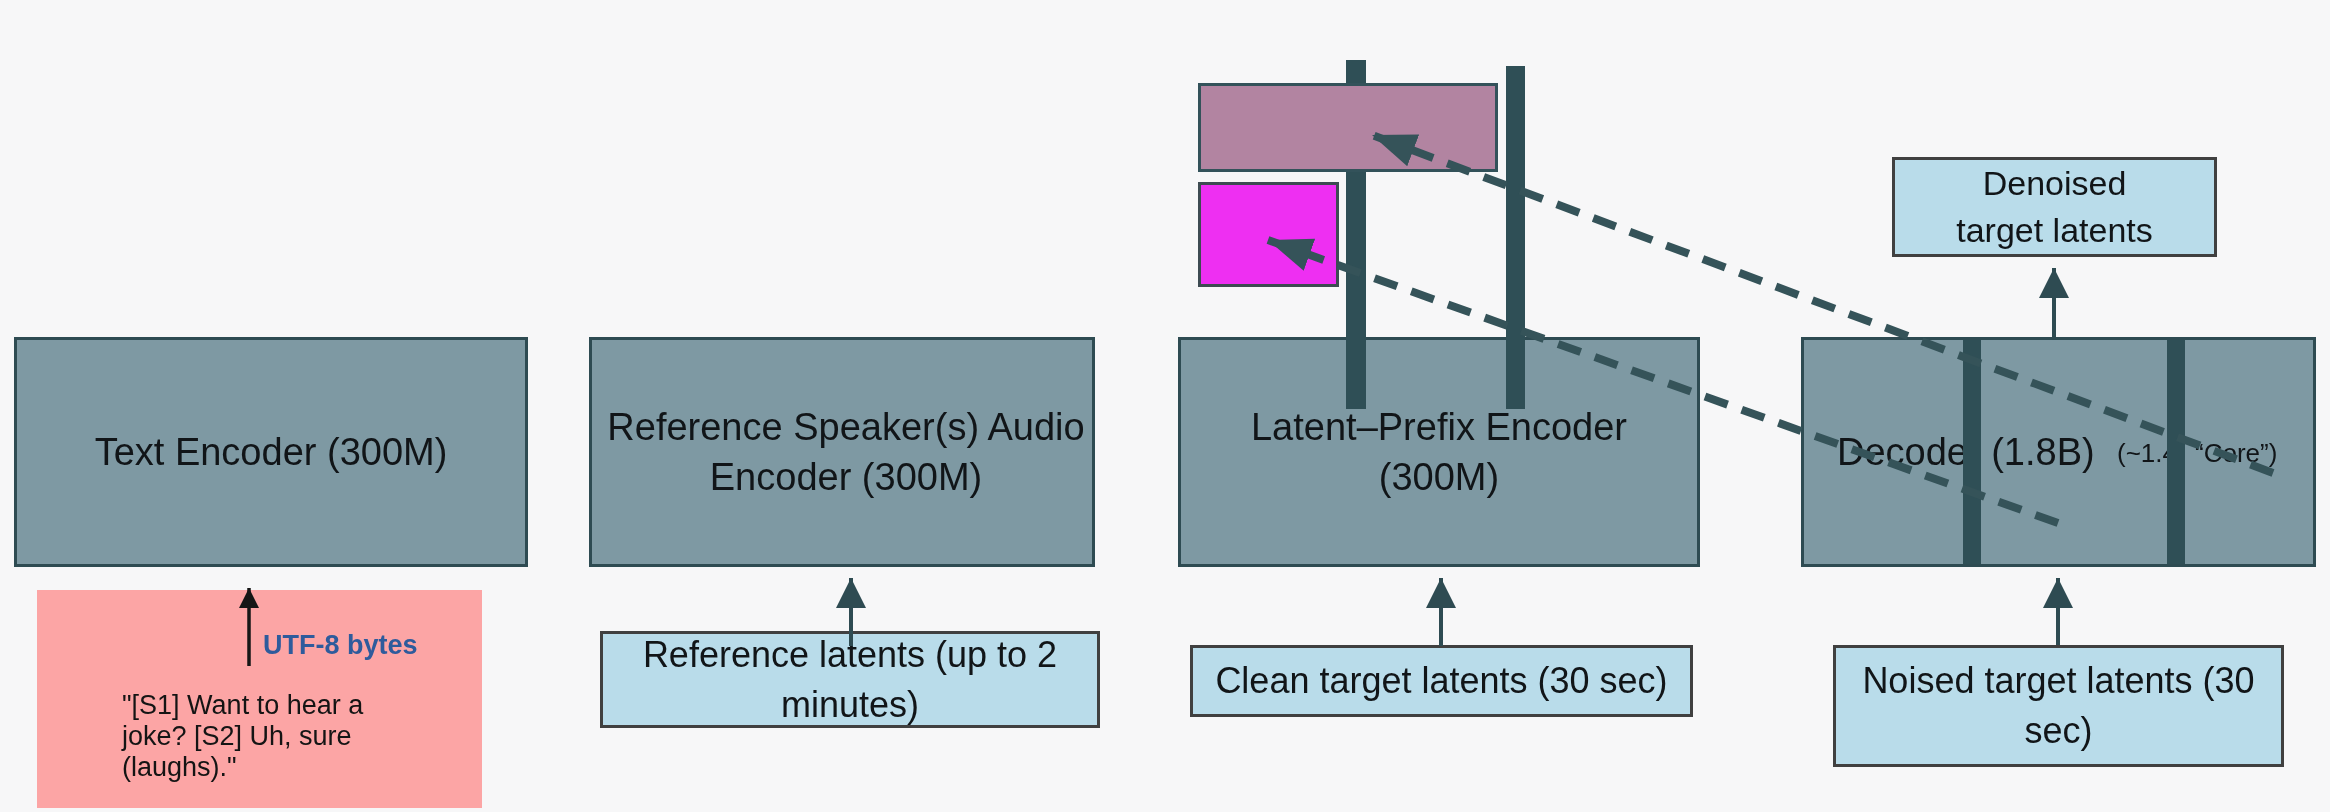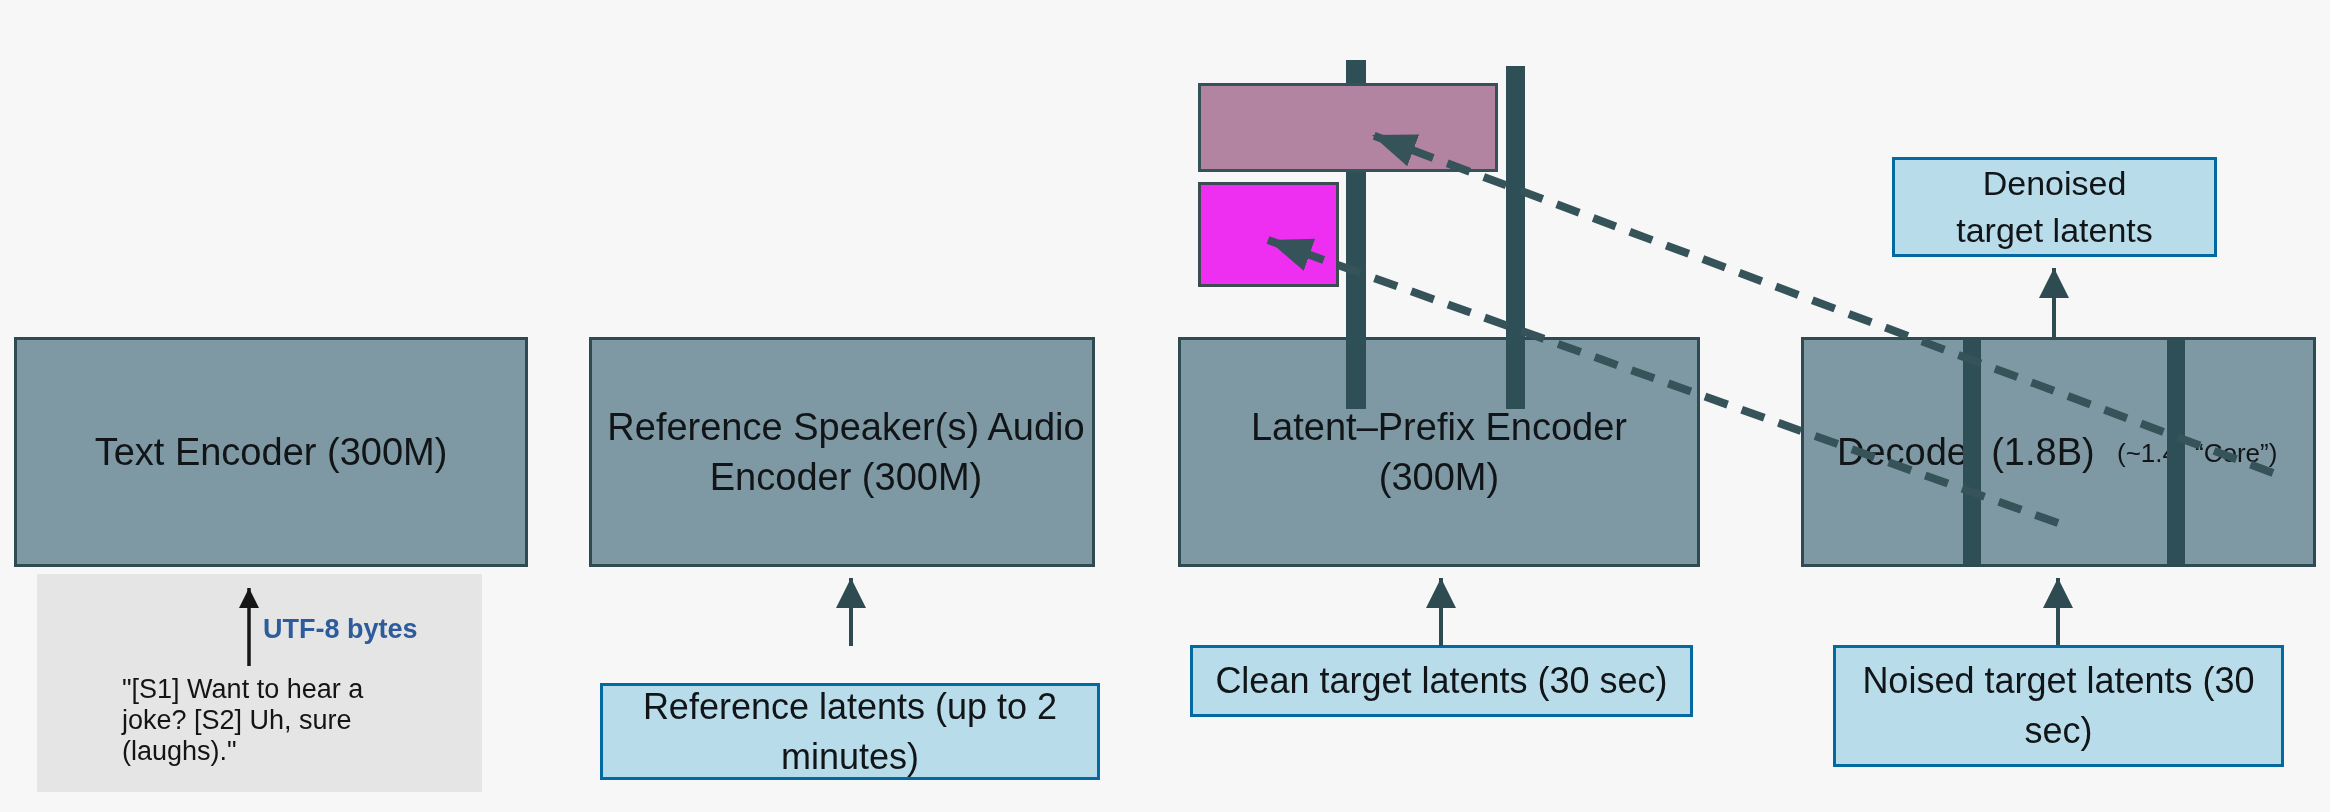--- a/index.html
+++ b/index.html
@@ -16,30 +16,30 @@
   #box-decoder{left:1801px;width:515px;}
   
   .dec-big{position:absolute;left:33px;top:50%;transform:translateY(-50%);font-size:38px;white-space:nowrap;z-index:1;}
   .dec-small{position:absolute;top:50%;transform:translateY(-46%);font-size:26px;white-space:nowrap;z-index:1;}
   .dec-small.left{left:313px;}
   .dec-small.right{left:391px;}
   .dec-stripe{position:absolute;top:0;bottom:0;width:18px;background:#2f4f56;z-index:3;}
   .dec-stripe.s1{left:159px;}
   .dec-stripe.s2{left:363px;}
   
-  .latent{position:absolute;box-sizing:border-box;background:#b9dcea;border:3px solid #0369a1;
+  .latent{position:absolute;box-sizing:border-box;background:#b9dcea;border:3px solid #404040;
           display:flex;align-items:center;justify-content:center;text-align:center;z-index:2;}
   .latent .lbl{font-size:36px;line-height:1.38;}
-  #lat-reference{left:600px;top:683px;width:500px;height:97px;}
+  #lat-reference{left:600px;top:631px;width:500px;height:97px;}
   #lat-clean{left:1190px;top:645px;width:503px;height:72px;}
   #lat-noised{left:1833px;top:645px;width:451px;height:122px;}
   #lat-denoised{left:1892px;top:157px;width:325px;height:100px;}
   #lat-denoised .lbl{font-size:34px;max-width:240px;}
   
-  .input-panel{position:absolute;left:37px;top:574px;width:445px;height:218px;background:#e5e5e5;z-index:1;}
+  .input-panel{position:absolute;left:37px;top:590px;width:445px;height:218px;background:#fca5a5;z-index:1;}
   .bytes-label{position:absolute;left:226px;top:40px;font-size:27px;font-weight:bold;color:#2e5b9c;white-space:nowrap;}
   .quote{position:absolute;left:85px;top:100px;font-size:27px;line-height:31px;color:#141414;}
   
   .pbar{position:absolute;background:#2f4f56;z-index:3;}
   #pbar1{left:1346px;top:60px;width:20px;height:349px;}
   #pbar2{left:1506px;top:66px;width:19px;height:343px;}
   .mauve{position:absolute;left:1198px;top:83px;width:300px;height:89px;box-sizing:border-box;
          background:#b284a1;border:3px solid #33525a;z-index:4;}
   .magenta{position:absolute;left:1198px;top:182px;width:141px;height:105px;box-sizing:border-box;
            background:#ee2ff2;border:3px solid #3d4b52;z-index:4;}

